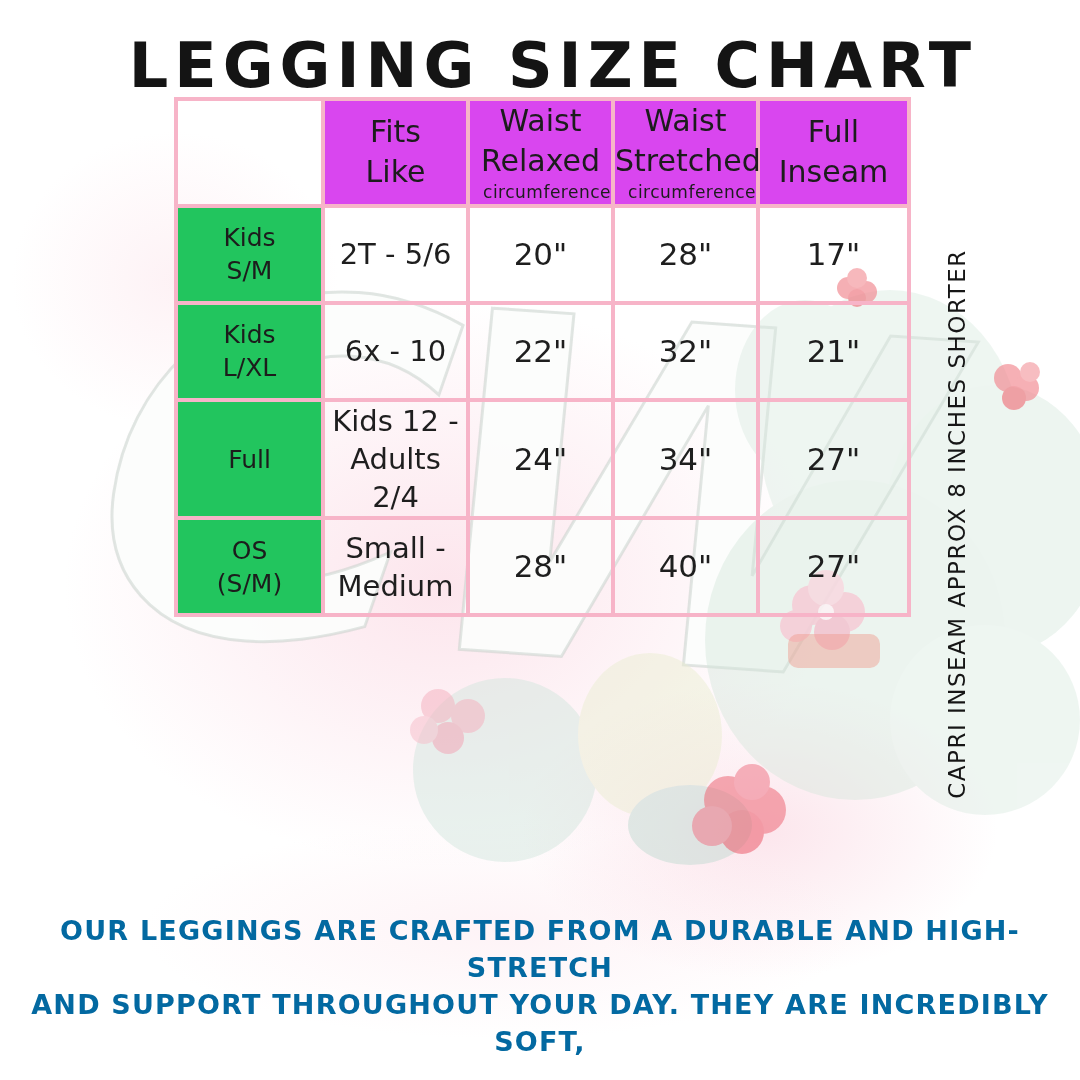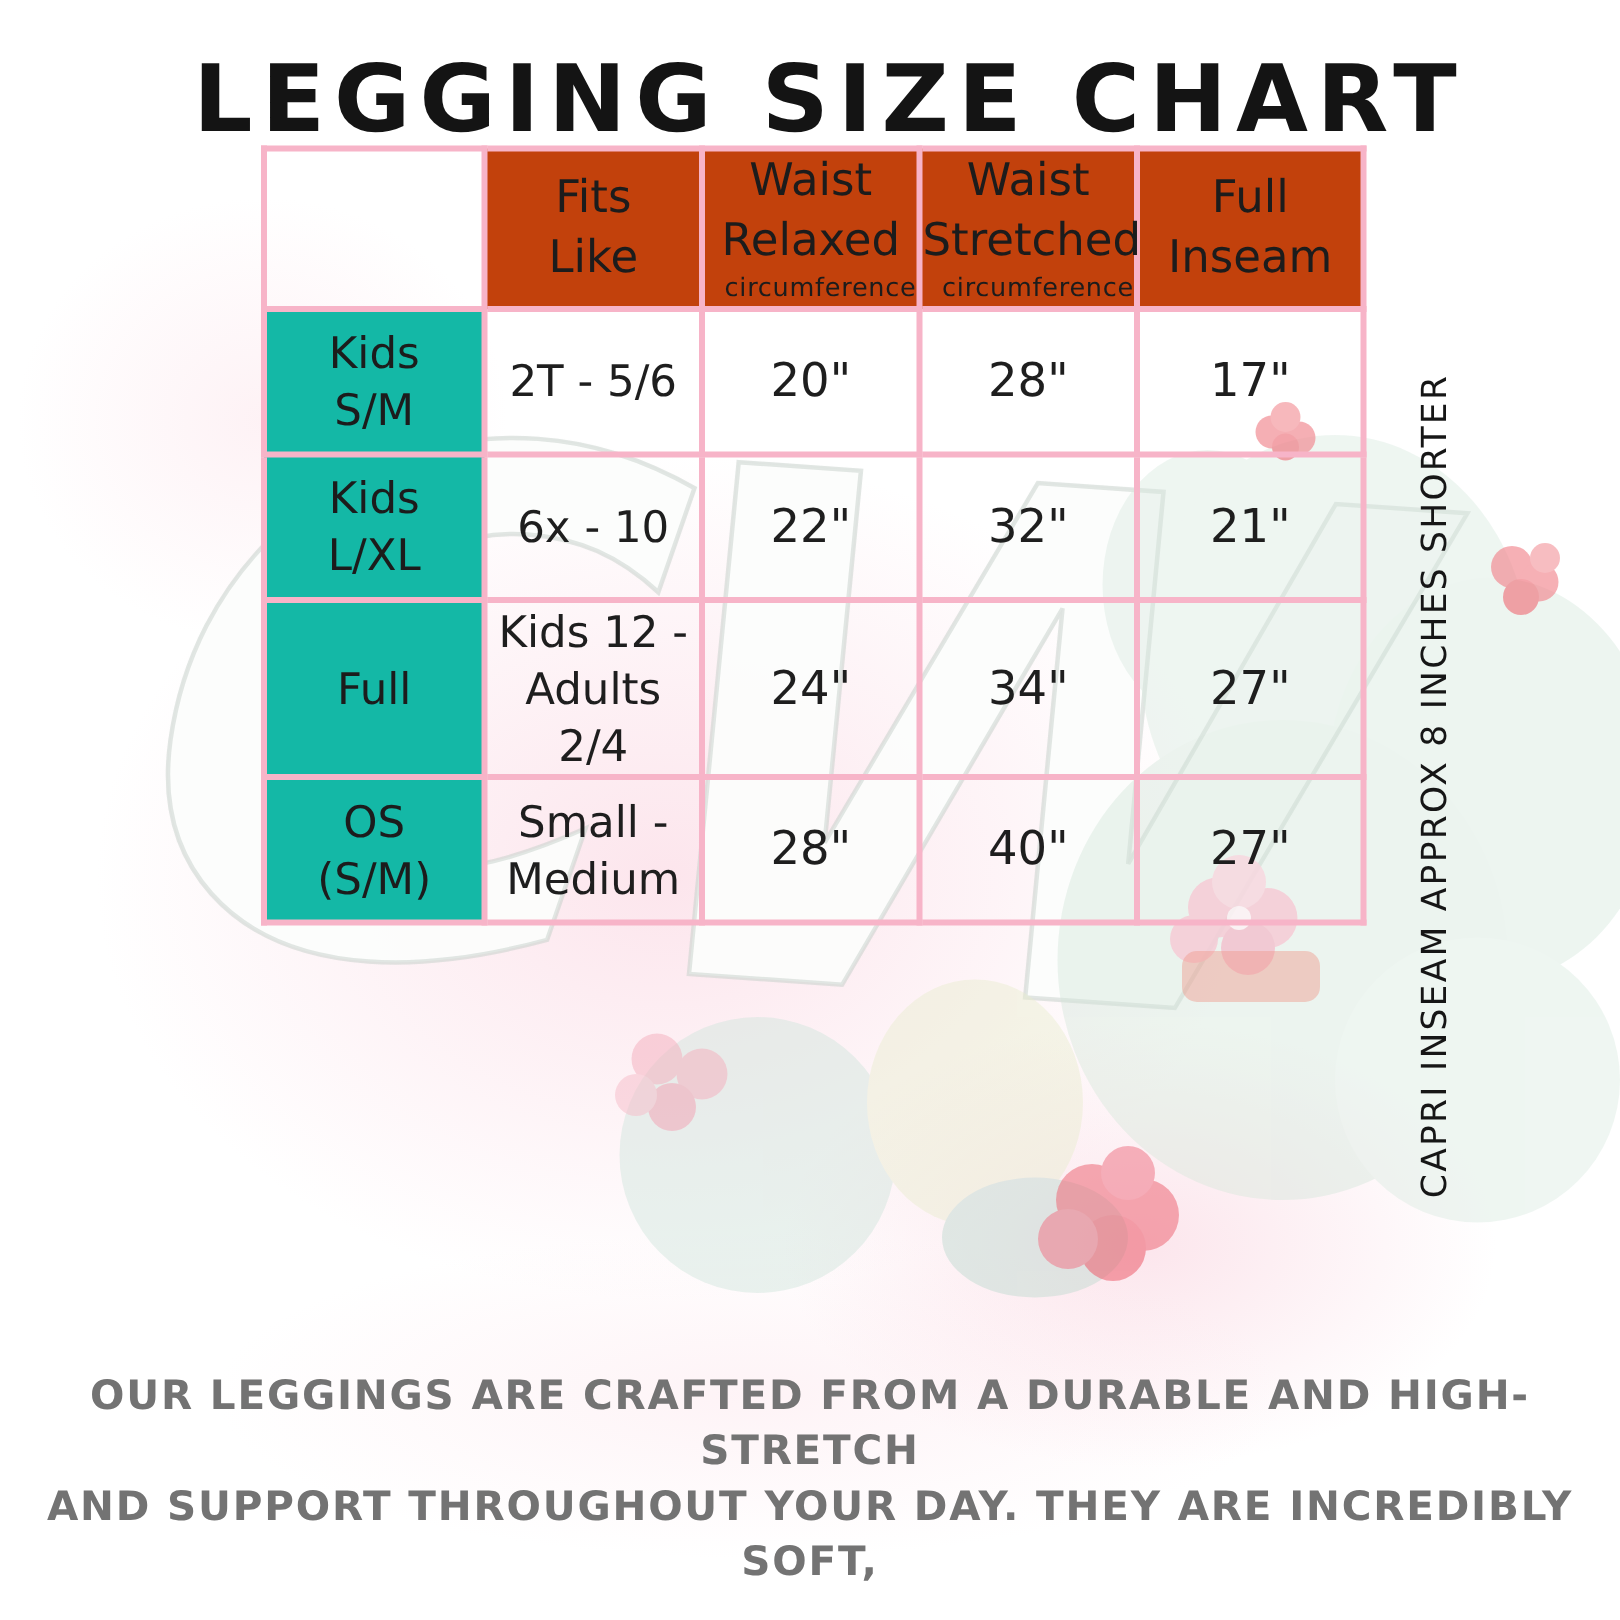--- a/index.html
+++ b/index.html
@@ -55,23 +55,23 @@
   table.size-chart col.c4 { width: 151px; }
   table.size-chart th, table.size-chart td {
     border: 4px solid #f7b4c8;
     text-align: center; vertical-align: middle;
     padding: 0; font-weight: 400;
     white-space: pre-line; line-height: 1.32;
   }
   tr.head-row { height: 98px; }
   tr.body-row { height: 97px; }
   td.corner { border: none; background: transparent; }
-  th.col-head { background: #c2410c; font-size: 30px; color: #1c1c1c; }
+  th.col-head { background: #d946ef; font-size: 30px; color: #1c1c1c; }
   th.col-head .sub { display: block; font-size: 17px; margin-top: 1px; letter-spacing: 0.5px; text-align: right; }
-  th.row-head { background: #14b8a6; font-size: 29px; color: #1c1c1c; }
+  th.row-head { background: #22c55e; font-size: 25px; color: #1c1c1c; }
   td.fits  { font-size: 29px; background: transparent; }
   td.val   { font-size: 31px; background: transparent; }
 
   
   .side-note {
     position: absolute; left: 667px; top: 509px; z-index: 2;
     width: 580px; height: 30px; line-height: 30px;
     text-align: center;
     font-size: 23px; font-weight: 500; letter-spacing: 1.5px;
     color: #161616;
@@ -79,21 +79,21 @@
     transform-origin: center center;
   }
 
   
   .footer {
     position: absolute; top: 912px; left: 0; width: 100%; z-index: 2;
     text-align: center;
   }
   .footer .line {
     font-size: 27px; font-weight: 700; letter-spacing: 1.2px;
-    line-height: 37px; color: #737373;
+    line-height: 37px; color: #0369a1;
   }
 </style>
 </head>
 <body>
 
 <div class="page">
 
   <div class="watermark">
     <div class="wash wash3"></div>
     <div class="wash wash1"></div>

